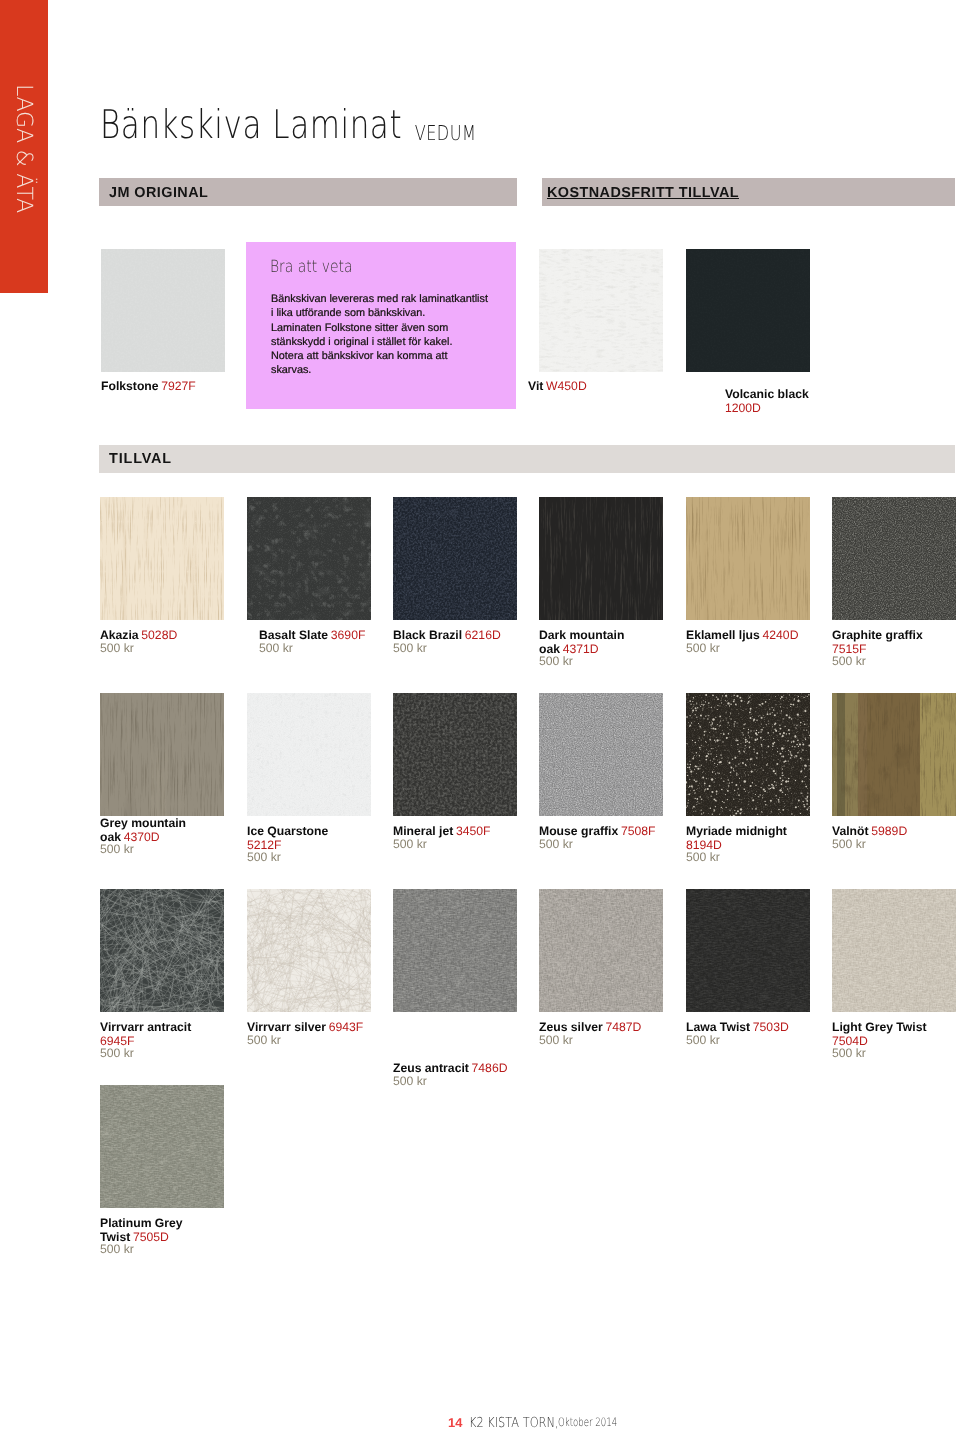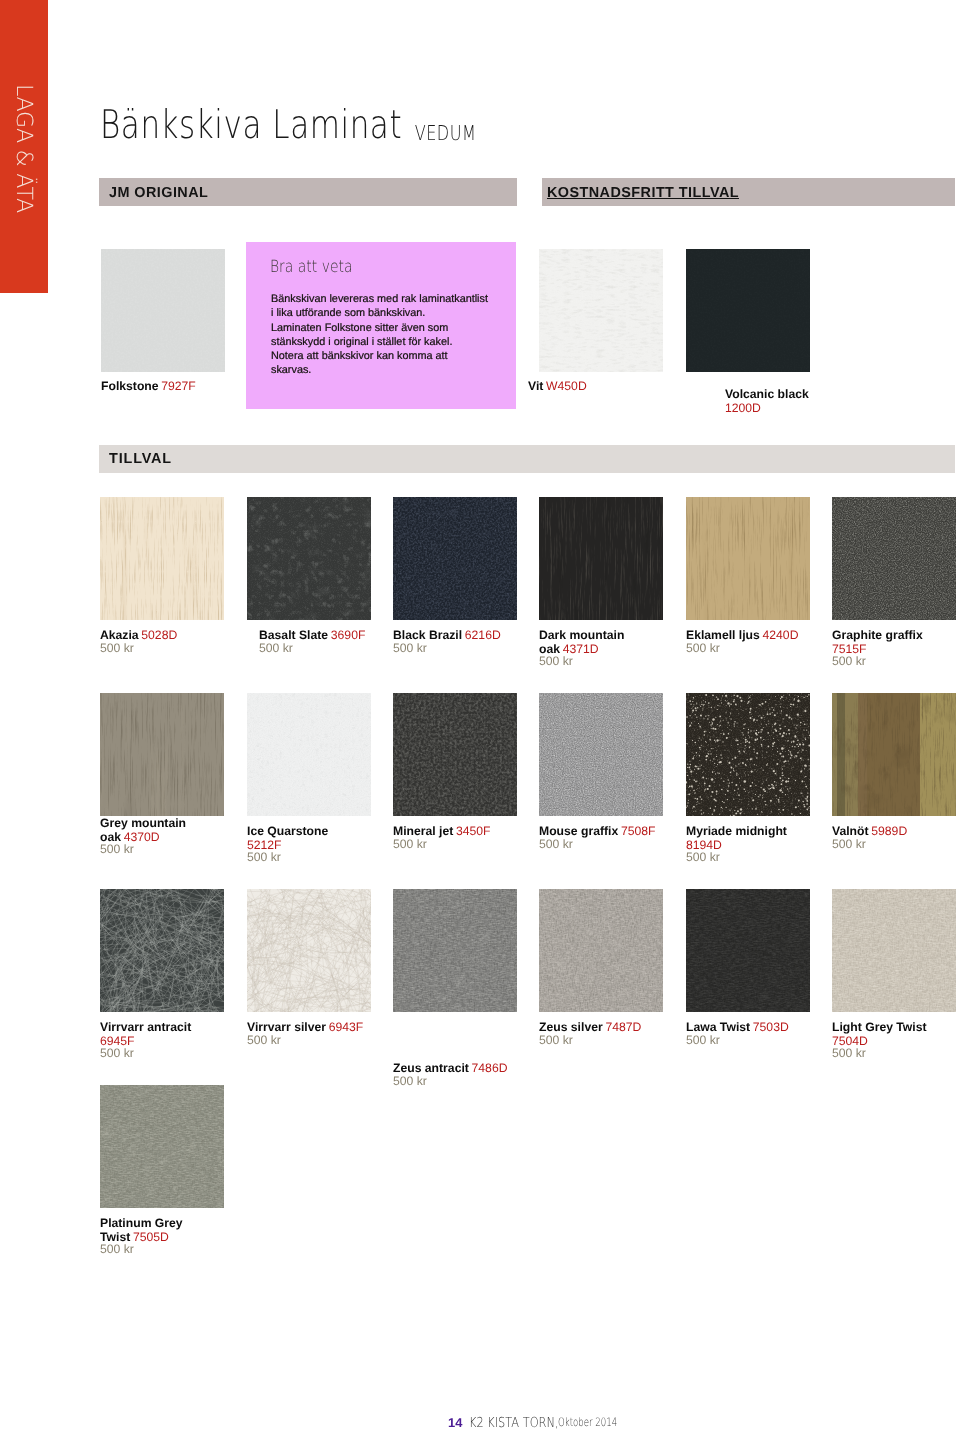--- a/index.html
+++ b/index.html
@@ -51,21 +51,21 @@
   .cap{position:absolute;white-space:nowrap;}
   .cap .cl{line-height:13.6px;height:13.6px;}
   .cap .nm{font-weight:bold;font-size:12.2px;color:#0d0d0d;}
   .cap .cd{font-weight:normal;font-size:12.2px;color:#b91c1c;}
   .cap .sp{font-size:12.2px;letter-spacing:-0.7px;}
   .cap .pr{font-size:12.2px;color:#8A8370;line-height:13.6px;height:13.6px;}
 
   
   #footer{position:absolute;left:448px;top:1415px;white-space:nowrap;height:16px;}
   #footer span{position:absolute;top:0;display:block;}
-  #footer .pg{left:0;font-weight:bold;font-size:12.9px;color:#4c1d95;}
+  #footer .pg{left:0;font-weight:bold;font-size:12.9px;color:#ef4444;}
   #footer .loc{left:20.5px;font-family:"DejaVu Sans",sans-serif;font-weight:200;font-size:13.7px;color:#333;
                transform:scaleX(0.83);transform-origin:left top;}
   #footer .dt{left:110px;font-family:"DejaVu Sans",sans-serif;font-weight:200;font-size:11.6px;color:#3a3a3a;
                transform:scaleX(0.74);transform-origin:left top;}
 
 </style>
 </head>
 <body>
 
 <div class="page" id="page">

